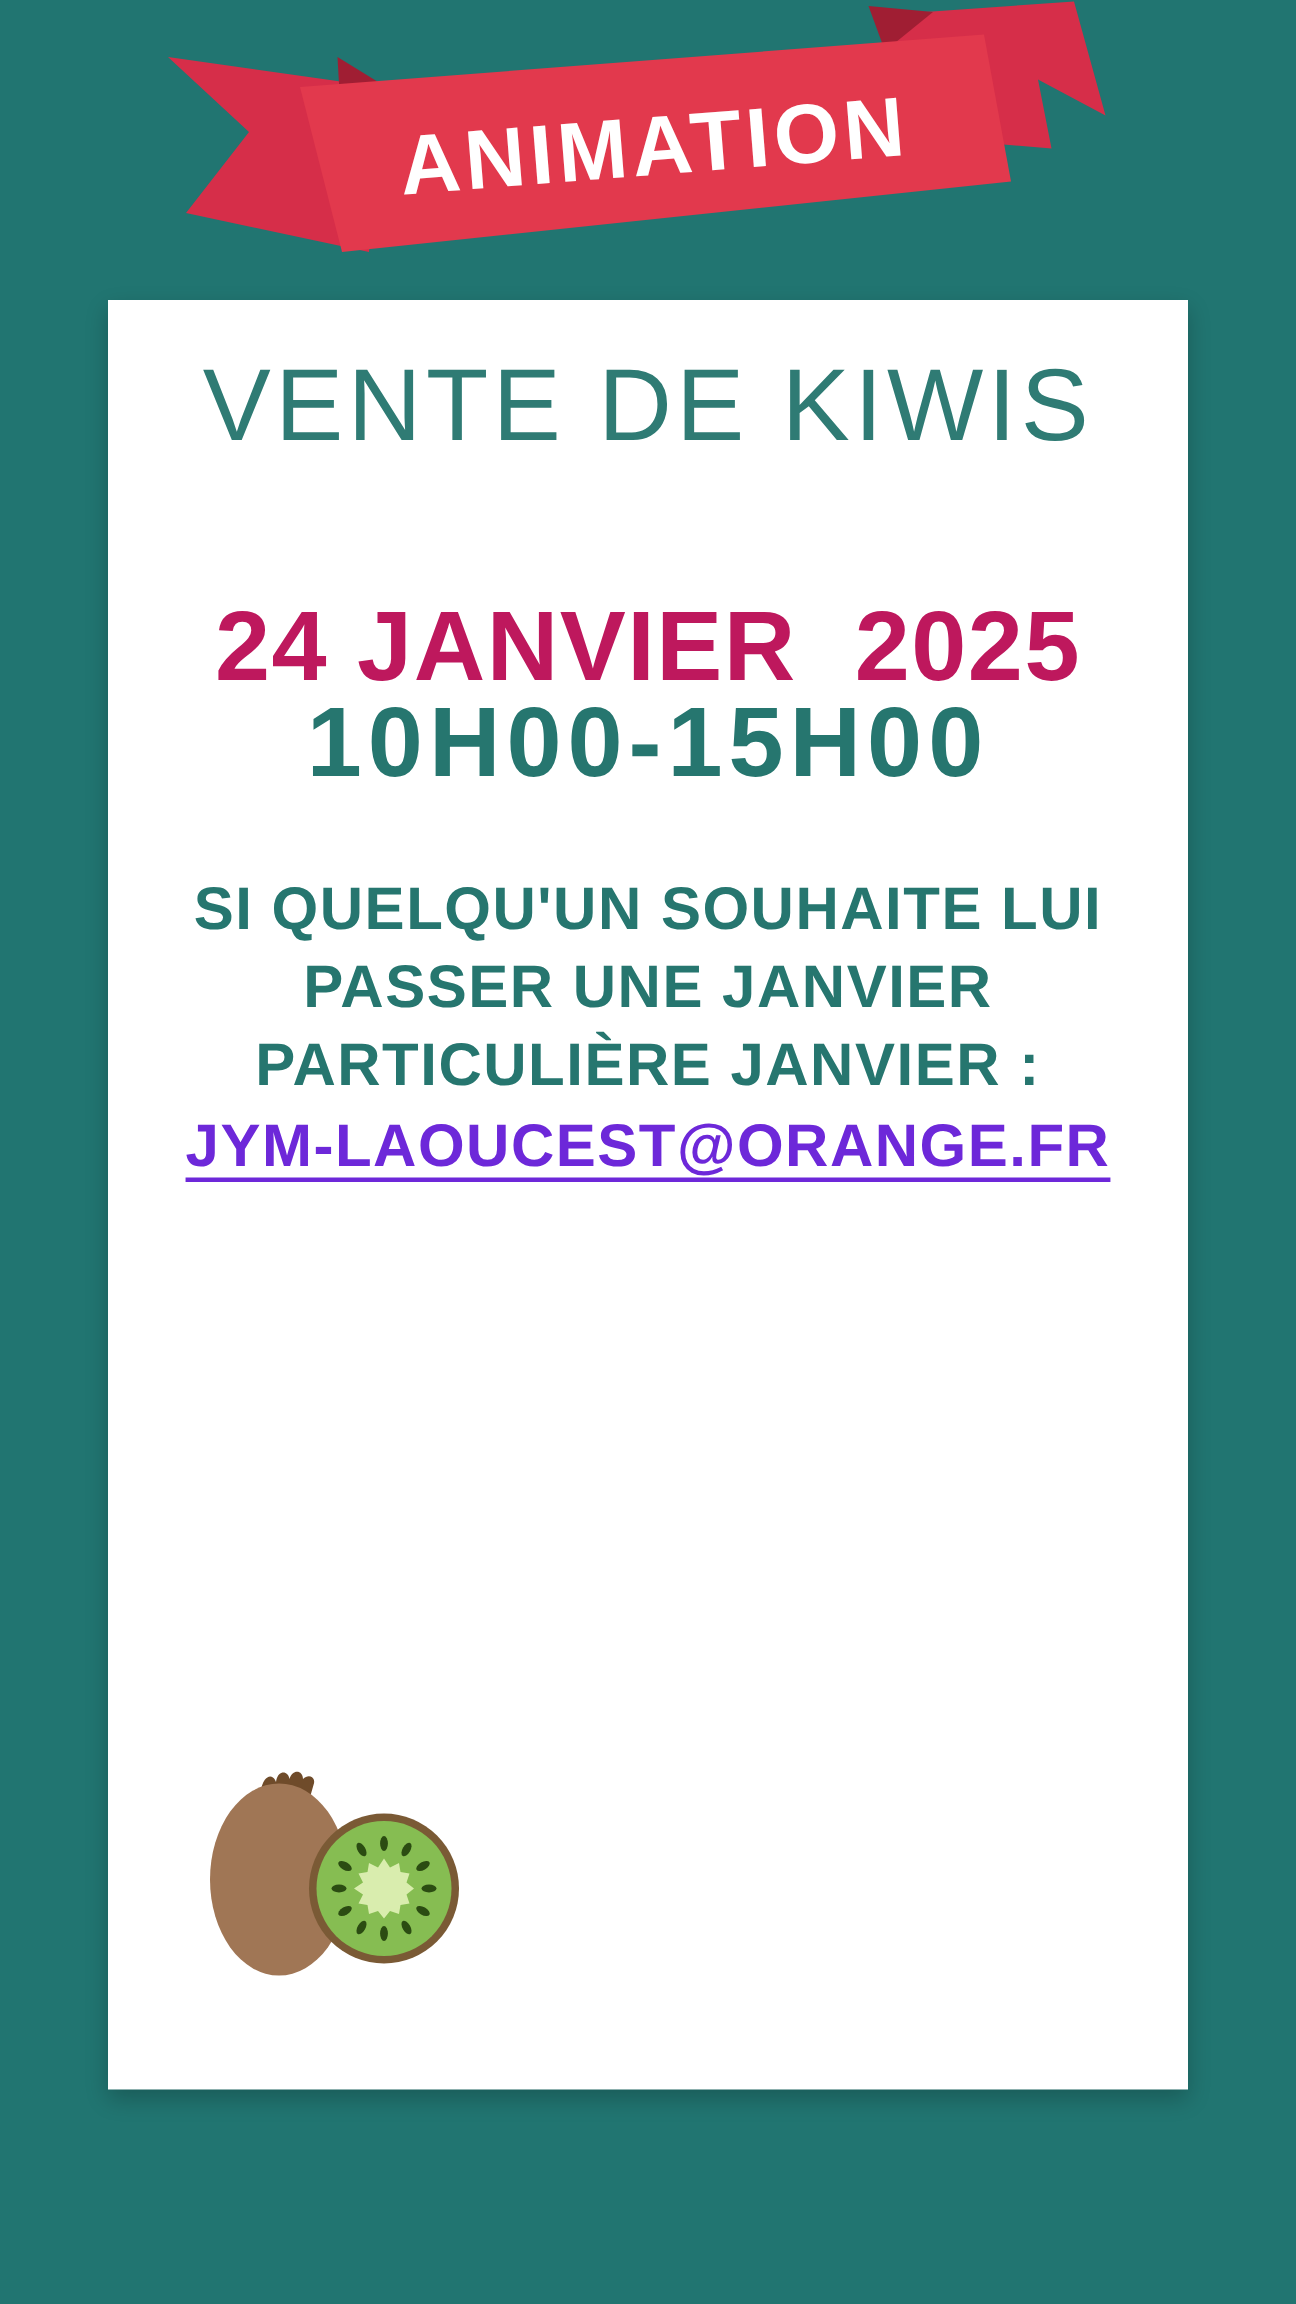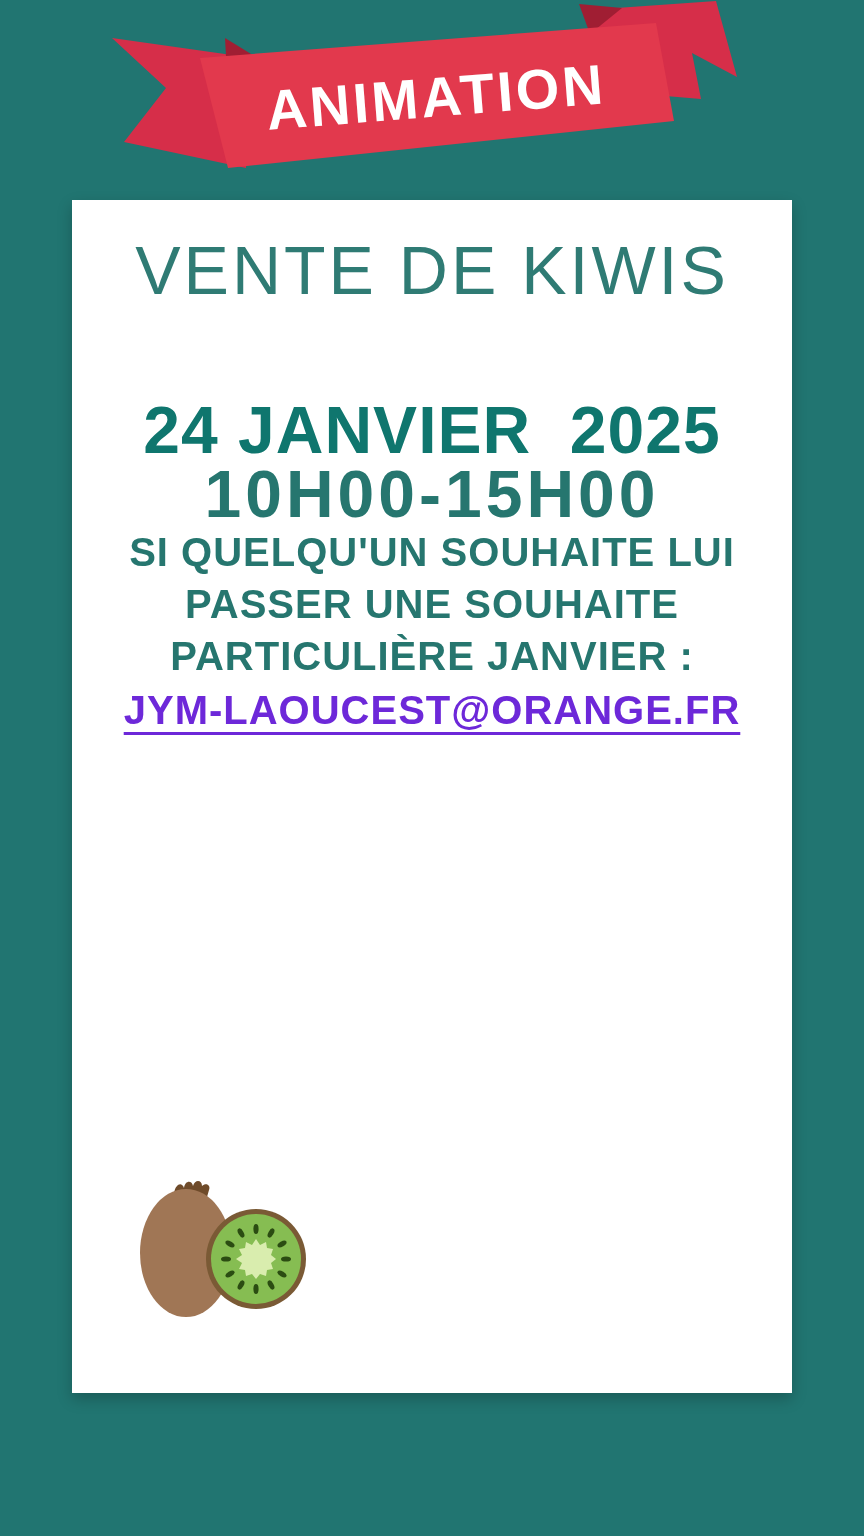--- a/index.html
+++ b/index.html
@@ -39,41 +39,41 @@
     letter-spacing: 3px;
     color: #2f7b74;
   }
 
   .date-line {
     margin-top: 88px;
     font-size: 66px;
     line-height: 64px;
     font-weight: 700;
     letter-spacing: 1px;
-    color: #0f766e;
+    color: #be185d;
     white-space: pre-wrap;
   }
 
   .time-line {
     font-size: 66px;
     line-height: 64px;
     font-weight: 700;
     letter-spacing: 4px;
     color: #26766f;
   }
 
   .body-block {
     font-size: 40px;
     line-height: 52px;
     font-weight: 700;
     letter-spacing: 1px;
     color: #26766f;
   }
   .intro-block { margin-top: 152px; }
-  .contact-block { }
+  .contact-block { margin-top: 54px; }
 
   .email-link {
     display: inline-block;
     margin-top: 2px;
     font-size: 40px;
     line-height: 52px;
     font-weight: 700;
     letter-spacing: 1px;
     color: #6d28d9;
     text-decoration: underline;
@@ -104,21 +104,21 @@
 
     <h1 class="card-title">VENTE DE KIWIS</h1>
 
     <div class="date-line">24 JANVIER  2025</div>
 
     <div class="time-line">10H00-15H00</div>
 
 
     <div class="body-block contact-block">
       <div>SI QUELQU'UN SOUHAITE LUI</div>
-      <div>PASSER UNE SOUHAITE</div>
+      <div>PASSER UNE JANVIER</div>
       <div>PARTICULIÈRE JANVIER :</div>
       <a class="email-link">JYM-LAOUCEST@ORANGE.FR</a>
     </div>
 
     <svg class="kiwi" width="185" height="145" viewBox="0 0 185 145">
 
       <path d="M44,18 C46,8 52,7 54,13 C55,5 62,5 63,11 C65,4 72,5 72,11 C76,7 81,10 79,15 L77,22 L47,22 Z" fill="#6f4b2a"></path>
 
       <ellipse cx="56" cy="78" rx="46" ry="64" fill="#a07655"></ellipse>
 

